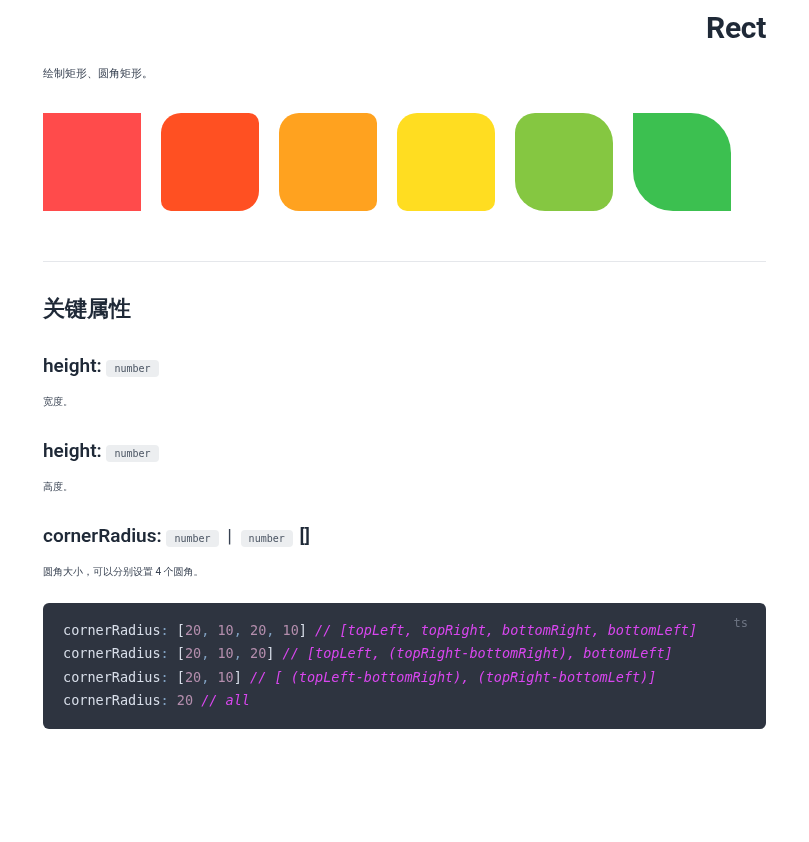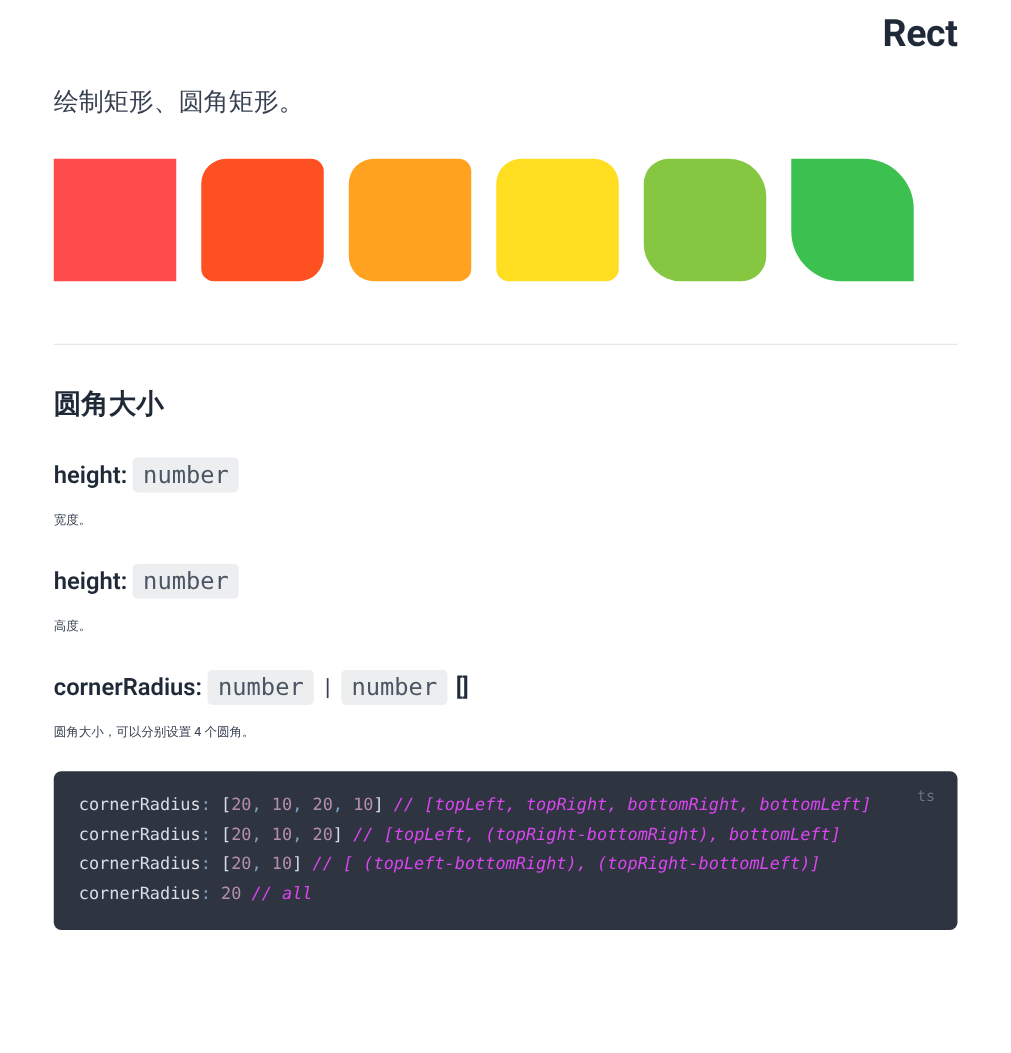--- a/index.html
+++ b/index.html
@@ -12,21 +12,21 @@
 }
 h1.title {
   font-size: 30px;
   font-weight: 700;
   color: #1f2937;
   margin-bottom: 20px;
   letter-spacing: -0.3px;
   text-align: right;
 }
 p.desc {
-  font-size: 20px;
+  font-size: 11px;
   color: #374151;
   margin-bottom: 30px;
   line-height: 1.6;
 }
 .demo {
   display: flex;
   gap: 20px;
   margin-bottom: 50px;
 }
 .rect {
@@ -55,21 +55,21 @@
   font-size: 19px;
   font-weight: 600;
   color: #1f2937;
   margin-top: 30px;
   margin-bottom: 18px;
 }
 code.type {
   background: #eceef0;
   color: #4b5563;
   font-family: ui-monospace, "SF Mono", Menlo, Monaco, Consolas, monospace;
-  font-size: 19px;
+  font-size: 10px;
   padding: 3px 8px;
   border-radius: 4px;
   font-weight: 500;
 }
 .pipe {
   color: #374151;
   font-weight: 400;
   margin: 0 4px;
 }
 .arr {
@@ -117,21 +117,21 @@
   <div class="rect r1"></div>
   <div class="rect r2"></div>
   <div class="rect r3"></div>
   <div class="rect r4"></div>
   <div class="rect r5"></div>
   <div class="rect r6"></div>
 </div>
 
 <hr class="divider">
 
-<h2 class="section">圆角大小</h2>
+<h2 class="section">关键属性</h2>
 
 <h3 class="prop">
   <span>height:</span>
   <code class="type">number</code>
 </h3>
 <p class="prop-desc">宽度。</p>
 
 <h3 class="prop">
   <span>height:</span>
   <code class="type">number</code>

